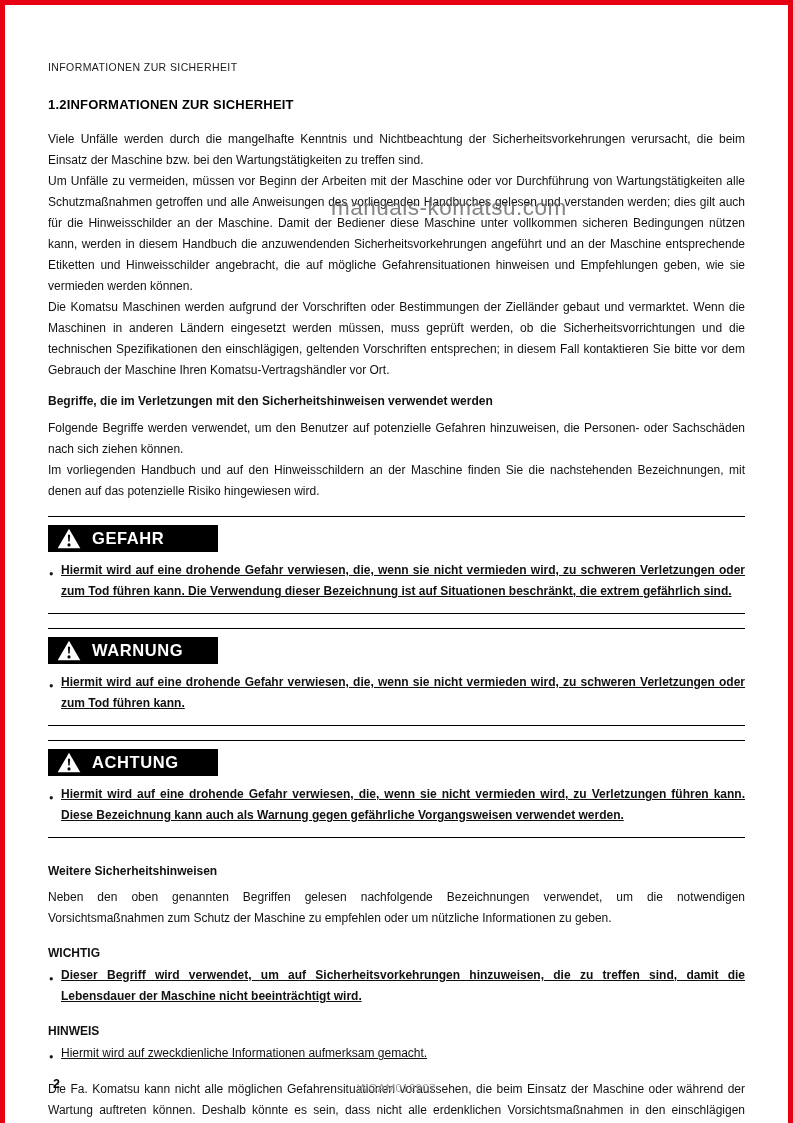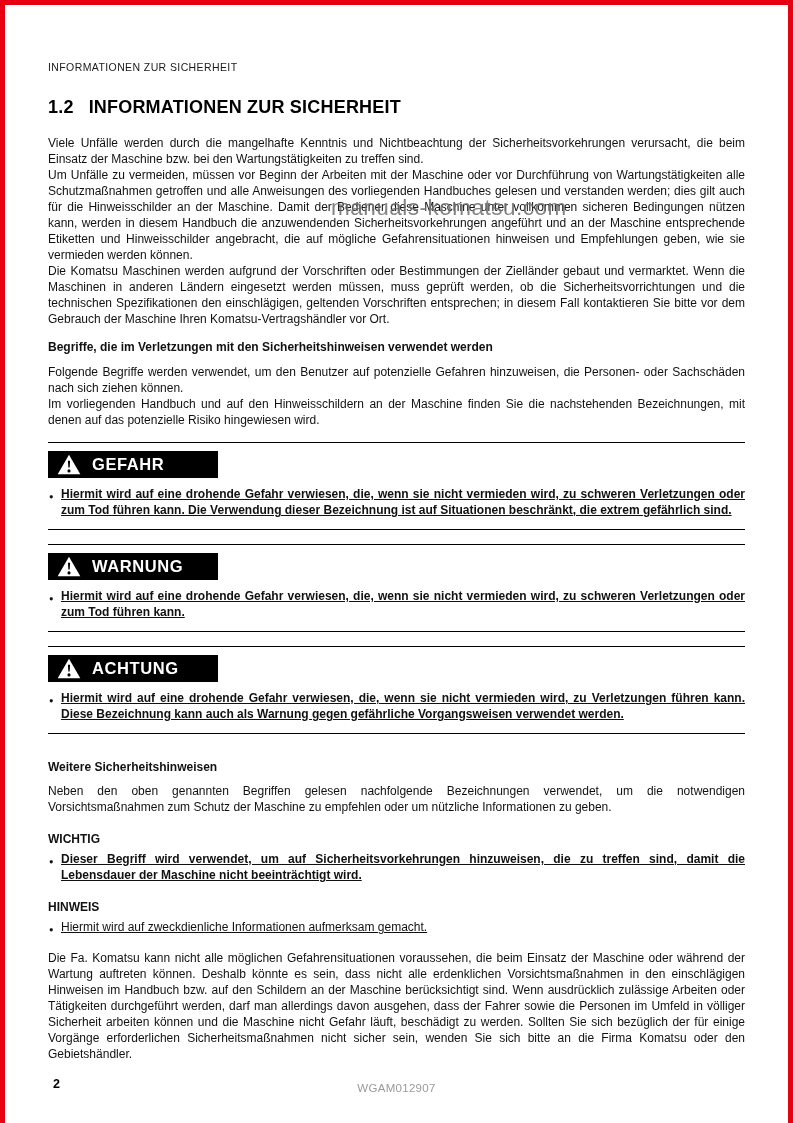--- a/index.html
+++ b/index.html
@@ -24,29 +24,29 @@
   .running-header {
     margin-top: 56px;
     font-size: 10.5px;
     letter-spacing: 0.4px;
     color: #1a1a1a;
   }
   .title {
     margin-top: 24px;
     margin-bottom: 17px;
     display: flex;
-    gap: 15px;
-    font-size: 18px;
+    gap: 0;
+    font-size: 13px;
     font-weight: bold;
     color: #000000;
     letter-spacing: 0.2px;
   }
   .body-p {
     font-size: 12px;
-    line-height: 16px;
+    line-height: 21px;
     text-align: justify;
     hyphens: auto;
     -webkit-hyphens: auto;
   }
   .sub-heading {
     font-size: 12px;
     font-weight: bold;
     margin: 13px 0 10px;
   }
   .alert-block {

